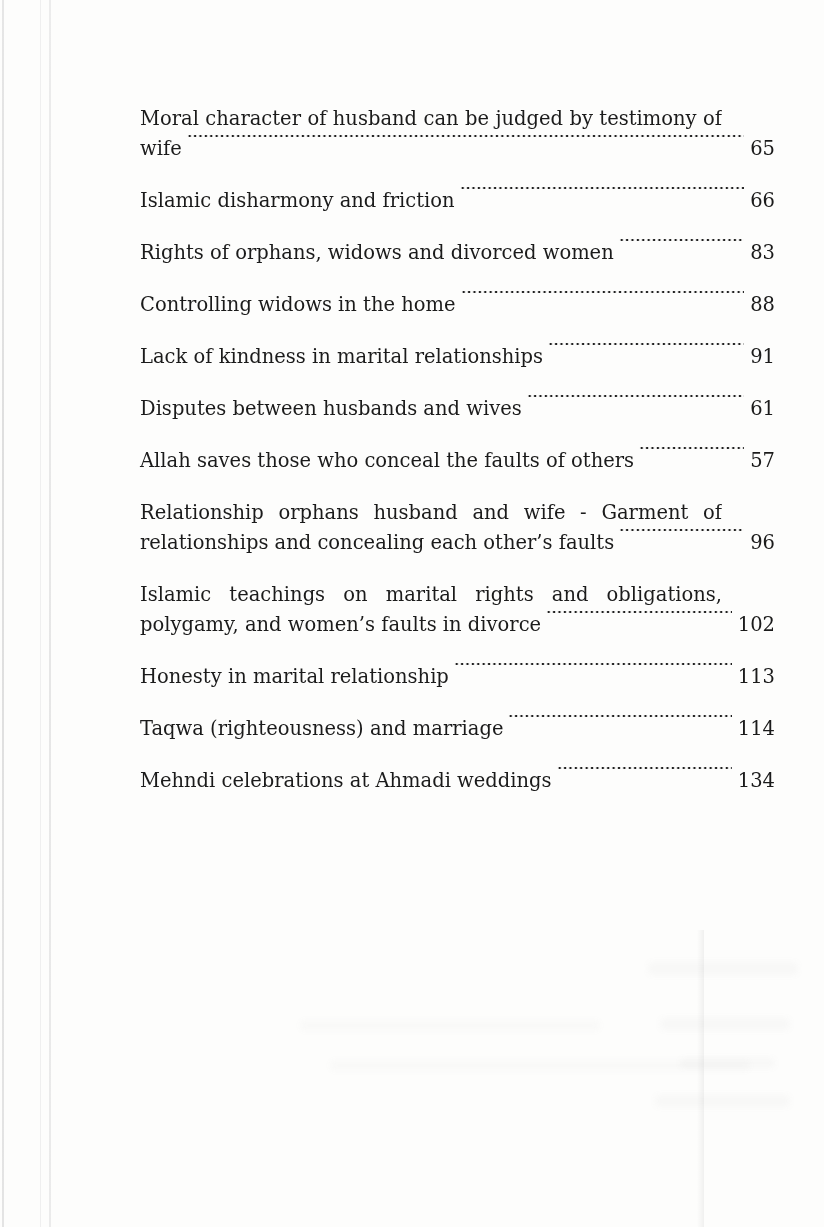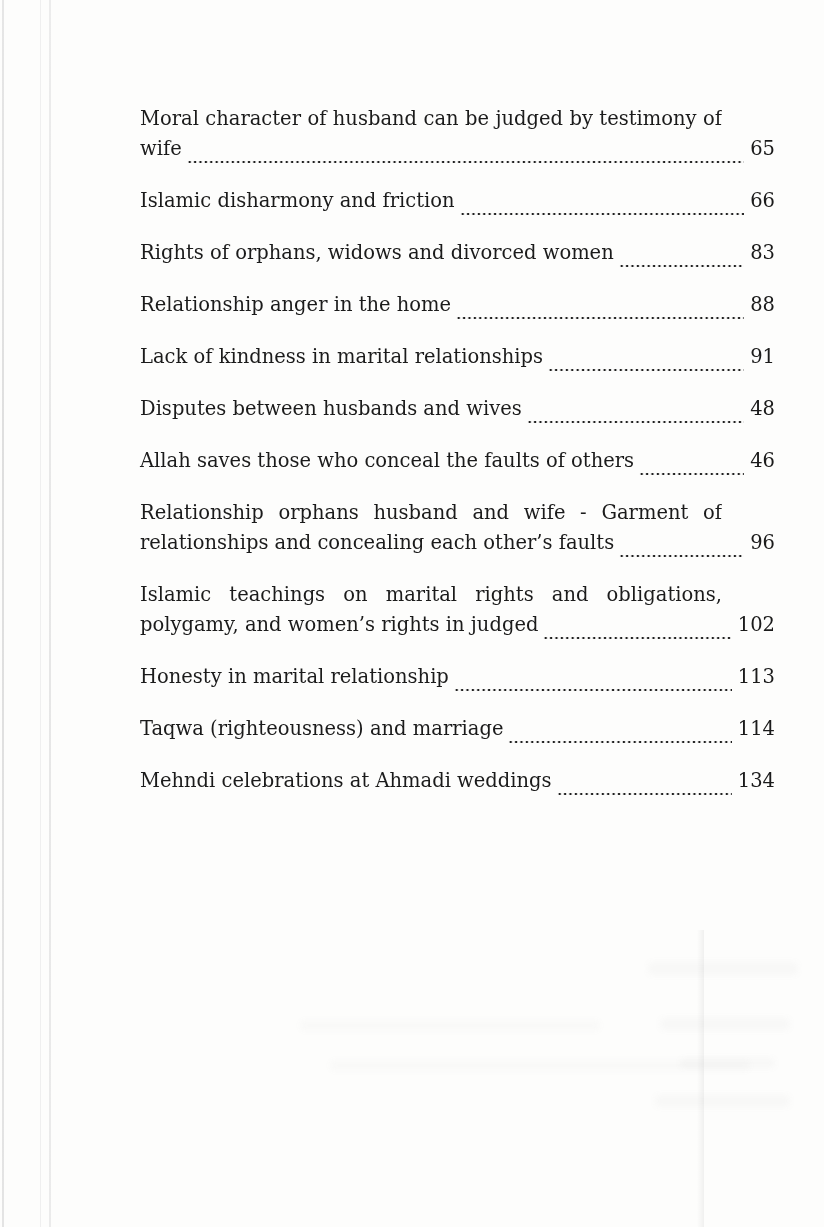--- a/index.html
+++ b/index.html
@@ -73,21 +73,21 @@
   }
   .toc-pre-line {
     width: 582px;
     text-align: justify;
     text-align-last: justify;
     white-space: nowrap;
     overflow: hidden;
   }
   .toc-last-line {
     display: flex;
-    align-items: flex-end;
+    align-items: flex-start;
     width: 635px;
   }
   .toc-title {
     white-space: nowrap;
     flex: 0 0 auto;
   }
   .leader {
     flex: 1 1 auto;
     height: 4px;
     margin: 0 1px 0 5px;
@@ -139,63 +139,63 @@
   <div class="toc-entry">
     <div class="toc-last-line">
       <span class="toc-title">Rights of orphans, widows and divorced women</span>
       <span class="leader"></span>
       <span class="page-num">83</span>
     </div>
   </div>
 
   <div class="toc-entry">
     <div class="toc-last-line">
-      <span class="toc-title">Relationship anger in the home</span>
+      <span class="toc-title">Controlling widows in the home</span>
       <span class="leader"></span>
       <span class="page-num">88</span>
     </div>
   </div>
 
   <div class="toc-entry">
     <div class="toc-last-line">
       <span class="toc-title">Lack of kindness in marital relationships</span>
       <span class="leader"></span>
       <span class="page-num">91</span>
     </div>
   </div>
 
   <div class="toc-entry">
     <div class="toc-last-line">
       <span class="toc-title">Disputes between husbands and wives</span>
       <span class="leader"></span>
-      <span class="page-num">48</span>
+      <span class="page-num">61</span>
     </div>
   </div>
 
   <div class="toc-entry">
     <div class="toc-last-line">
       <span class="toc-title">Allah saves those who conceal the faults of others</span>
       <span class="leader"></span>
-      <span class="page-num">46</span>
+      <span class="page-num">57</span>
     </div>
   </div>
 
   <div class="toc-entry">
     <div class="toc-pre-line">Relationship orphans husband and wife - Garment of</div>
         <div class="toc-last-line">
       <span class="toc-title">relationships and concealing each other’s faults</span>
       <span class="leader"></span>
       <span class="page-num">96</span>
     </div>
   </div>
 
   <div class="toc-entry">
     <div class="toc-pre-line">Islamic teachings on marital rights and obligations,</div>
         <div class="toc-last-line">
-      <span class="toc-title">polygamy, and women’s rights in judged</span>
+      <span class="toc-title">polygamy, and women’s faults in divorce</span>
       <span class="leader"></span>
       <span class="page-num">102</span>
     </div>
   </div>
 
   <div class="toc-entry">
     <div class="toc-last-line">
       <span class="toc-title">Honesty in marital relationship</span>
       <span class="leader"></span>
       <span class="page-num">113</span>

